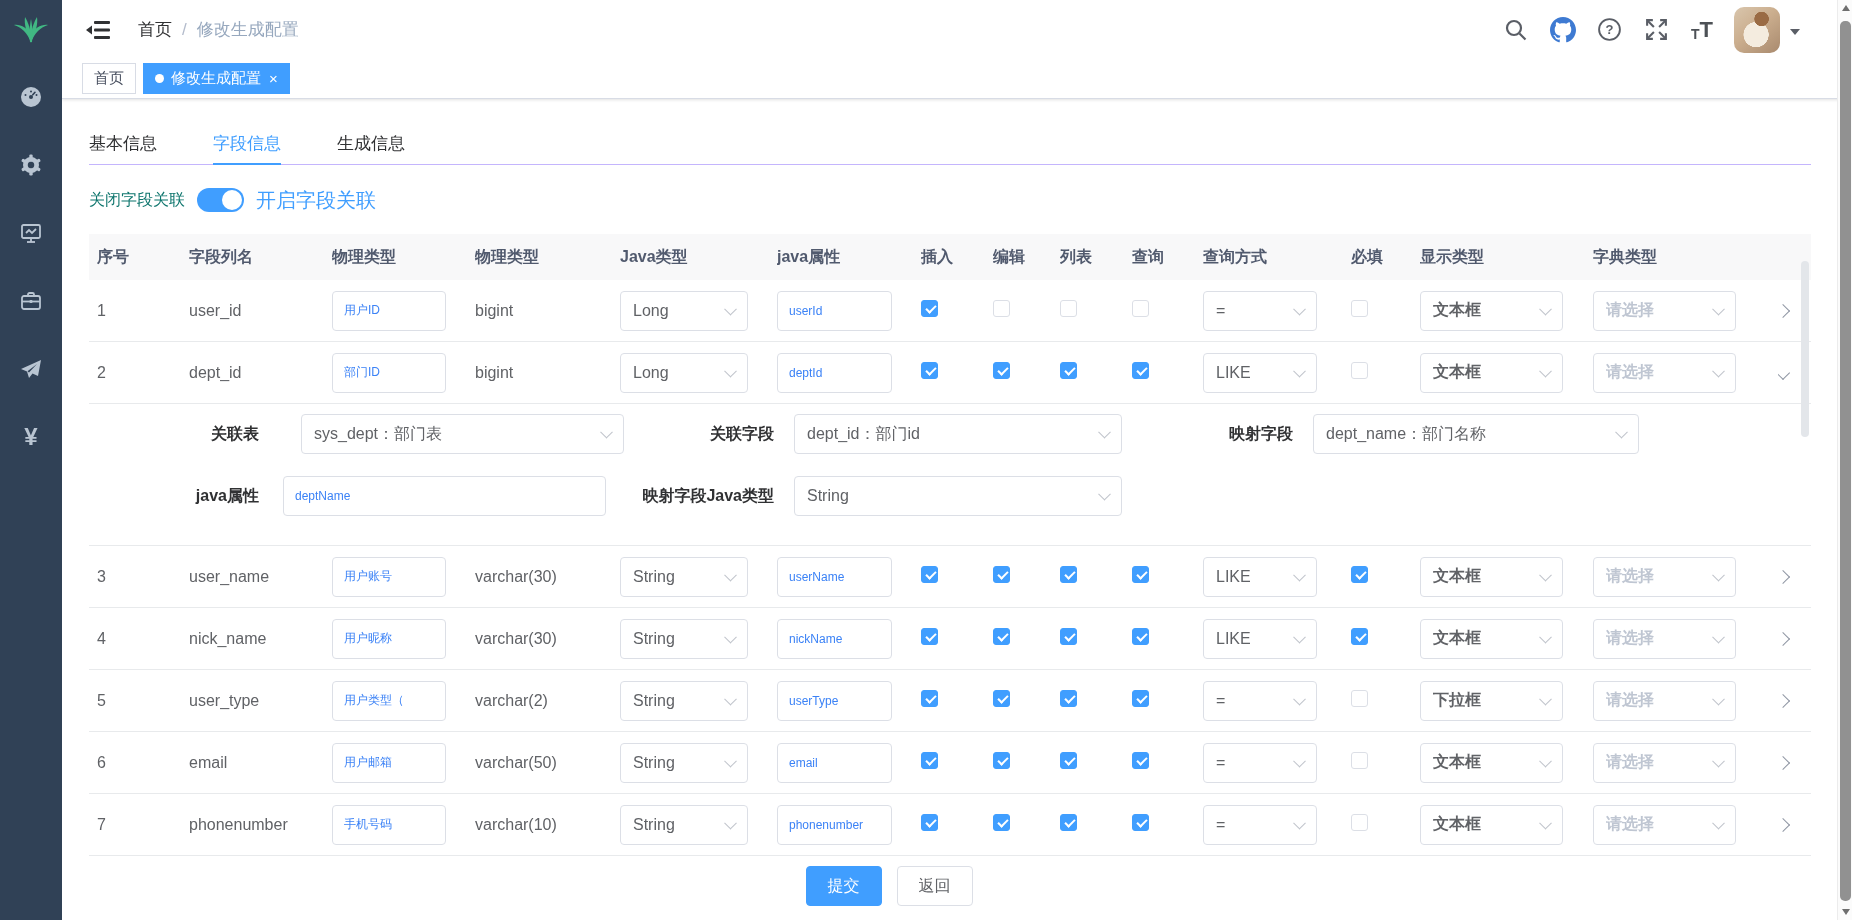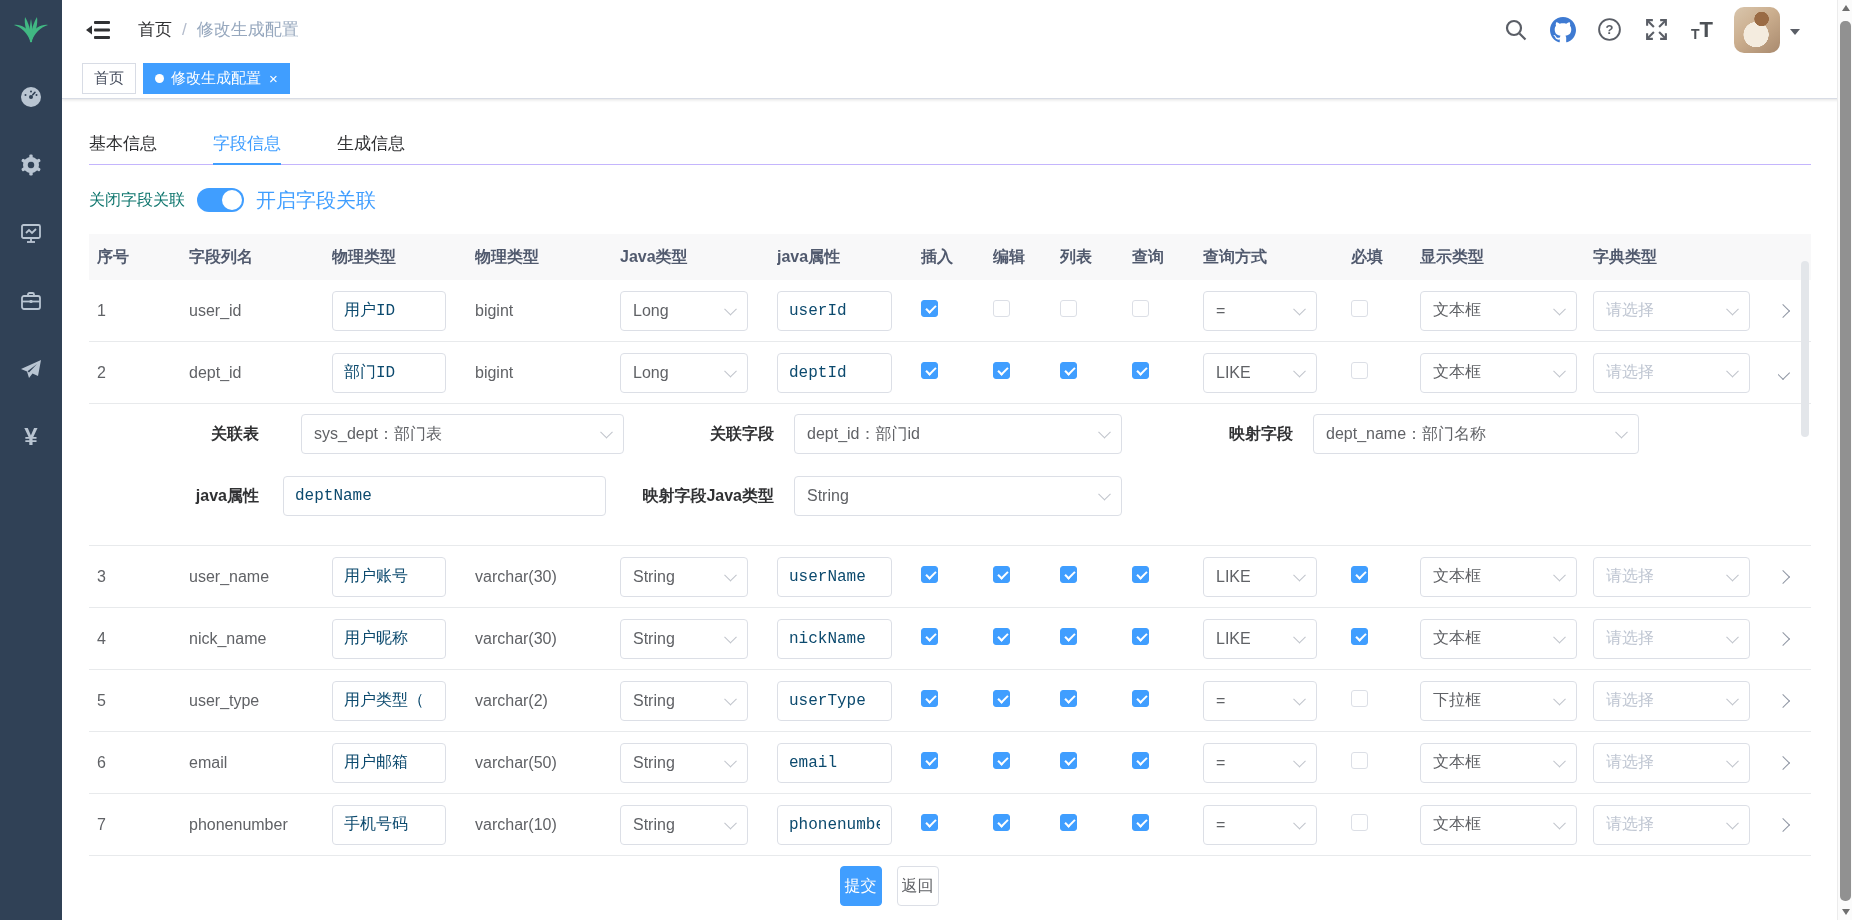--- a/index.html
+++ b/index.html
@@ -66,31 +66,31 @@
 
   
   .gen-table { margin-top:20px; width:1722px; position:relative;
     --cols: 92px 143px 143px 145px 157px 144px 72px 67px 72px 71px 148px 69px 173px 185px 33px; }
   .t-head { display:grid; grid-template-columns:var(--cols); padding-left:8px; height:46px; align-items:center;
     background:#f8f8f9; color:#515a6e; font-weight:700; font-size:16px; }
   .t-row { display:grid; grid-template-columns:var(--cols); padding-left:8px; height:62px; align-items:center;
     border-bottom:1px solid #e8eaec; font-size:16px; color:#606266; background:#fff; }
   .cell { overflow:hidden; white-space:nowrap; }
 
-  .inp { height:40px; border:1px solid #dcdfe6; border-radius:4px; padding:0 11px; font-size:16px; color:#0c4a6e;
-    font-family:Liberation Mono, monospace; outline:none; background:#fff; }
+  .inp { height:40px; border:1px solid #dcdfe6; border-radius:4px; padding:0 11px; font-size:12px; color:#3b82f6;
+    font-family:Liberation Sans, sans-serif; outline:none; background:#fff; }
   .inp.w114 { width:114px; } .inp.w115 { width:115px; }
 
   .sel { height:40px; border:1px solid #dcdfe6; border-radius:4px; background:#fff; position:relative;
     display:inline-flex; align-items:center; padding:0 28px 0 12px; cursor:pointer; }
   .sel .sel-text { font-size:16px; color:#606266; overflow:hidden; white-space:nowrap; }
   .sel.placeholder .sel-text { color:#bfc6d2; }
   .sel::after { content:''; position:absolute; right:12px; top:50%; width:8px; height:8px;
     border-right:1.5px solid #c0c4cc; border-bottom:1.5px solid #c0c4cc; transform:translateY(-70%) rotate(45deg); }
-  .sel.w128 { width:128px; } .sel.w114 { width:114px; } .sel.w143 { width:157px; } .sel.w323 { width:323px; }
+  .sel.w128 { width:128px; } .sel.w114 { width:114px; } .sel.w143 { width:143px;font-weight:bold; } .sel.w323 { width:323px; }
   .sel.w326 { width:326px; } .sel.w328 { width:328px; }
 
   .cb { width:17px; height:17px; border-radius:3px; border:1px solid #dcdfe6; background:#fff; display:inline-block;
     position:relative; cursor:pointer; }
   .cb.on { background:#409eff; border-color:#409eff; }
   .cb.on::after { content:''; position:absolute; left:5.5px; top:2px; width:4px; height:8px;
     border-right:2px solid #fff; border-bottom:2px solid #fff; transform:rotate(45deg); }
 
   .expander { width:10px; height:10px; display:inline-block; border-top:1.7px solid #8f96a3; border-right:1.7px solid #8f96a3; cursor:pointer; }
   .expander.closed { transform:rotate(45deg); }
@@ -109,21 +109,21 @@
   .cA3 { left:1224px; }
   .lB1 { left:0; width:182px; padding-right:12px; }
   .cB1 { left:194px; width:323px; }
   .lB2 { left:440px; width:255px; padding-right:10px; }
   .cB2 { left:705px; }
 
   .inner-scroll-thumb { position:absolute; right:2px; top:27px; width:8px; height:176px; border-radius:4px; background:#e3e6ea; }
 
   
   .footer-btns { margin-top:10px; width:1722px; display:flex; justify-content:center; gap:15px; transform:translateX(-61px); }
-  .btn { height:40px; border-radius:4px; font-size:16px; padding:0 4px; display:inline-flex; align-items:center; cursor:pointer; font-family:inherit; }
+  .btn { height:40px; border-radius:4px; font-size:16px; padding:0 21px; display:inline-flex; align-items:center; cursor:pointer; font-family:inherit; }
   .btn-primary { background:#409eff; border:1px solid #409eff; color:#fff; }
   .btn-plain { background:#fff; border:1px solid #dcdfe6; color:#606266; }
 
   
   .win-scrollbar { position:absolute; right:0; top:0; width:15px; height:920px; background:#fbfbfb; border-left:1px solid #ececec; z-index:40; }
   .ws-arrow { position:absolute; left:0; width:15px; height:16px; display:flex; align-items:center; justify-content:center; }
   .ws-up { top:0; } .ws-down { bottom:0; }
   .tri-up { width:0; height:0; border-left:4px solid transparent; border-right:4px solid transparent; border-bottom:6px solid #6e6e6e; }
   .tri-down { width:0; height:0; border-left:4px solid transparent; border-right:4px solid transparent; border-top:6px solid #6e6e6e; }
   .ws-thumb { position:absolute; left:2px; width:11px; top:21px; height:880px; border-radius:5px; background:#919191; }

